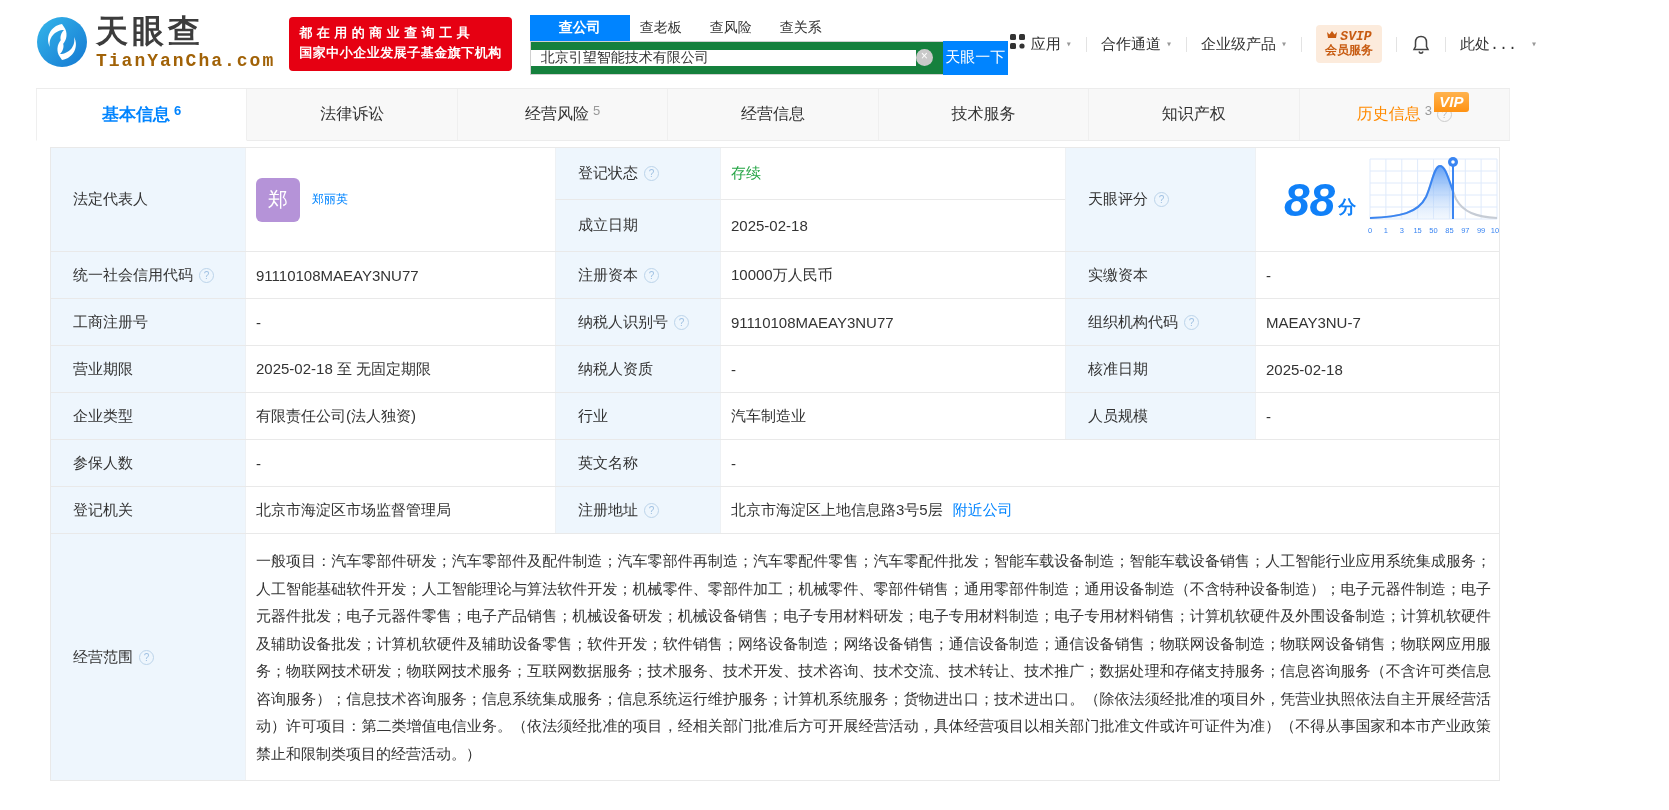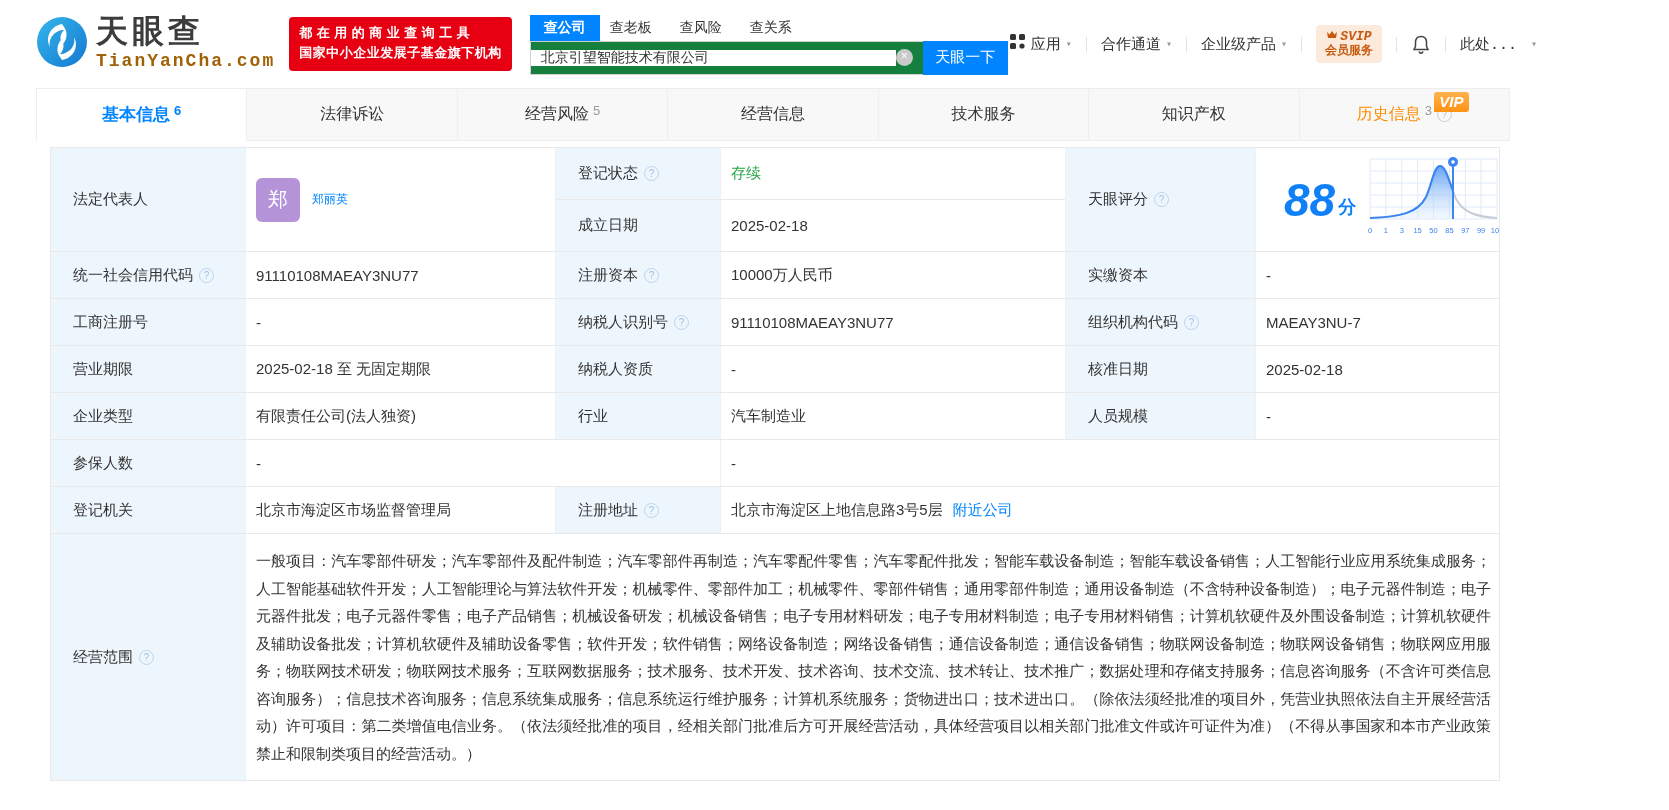--- a/index.html
+++ b/index.html
@@ -10,28 +10,28 @@
   .logo { display:flex; align-items:center; cursor:pointer; }
   .logo-text { margin-left:8px; }
   .logo-cn { font-size:32px; font-weight:bold; color:#3c3c3c; letter-spacing:4px; line-height:34px; }
   .logo-en { font-size:18px; font-weight:bold; color:#a16207; letter-spacing:2px; }
   .red-badge { margin-left:14px; background:#e60012; color:#fff; border-radius:4px; padding:7px 10px; font-weight:bold; font-size:13px; line-height:20px; }
   .red-badge .l1 { letter-spacing:4.5px; }
   .red-badge .l2 { letter-spacing:0.5px; }
 
   .search-block { margin-left:18px; width:478px; }
   .search-tabs { display:flex; align-items:flex-end; height:27px; font-size:14px; }
-  .search-tab { padding:4px 14px; color:#333; cursor:pointer; }
+  .search-tab { padding:4px 29px; color:#333; cursor:pointer; }
   .search-tab.active { background:#0084ff; color:#fff; font-weight:bold; }
   .search-tab:not(.active){ padding:4px 10px; margin-right:8px; }
   .search-row { display:flex; height:34px; }
   .search-input-wrap { flex:1; border:1px solid #d0d0d0; border-right:none; display:flex; align-items:center; background:#15803d; }
   .search-input { flex:1; border:none; outline:none; padding:0 10px; font-size:14px; color:#333; font-family:inherit; }
   .clear-icon { width:17px; height:17px; border-radius:50%; background:#c9c9c9; color:#fff; font-size:12px; line-height:17px; text-align:center; margin-right:10px; cursor:pointer; }
-  .search-btn { width:85px; background:#0084ff; color:#fff; border:none; font-size:15px; cursor:pointer; font-family:inherit; }
+  .search-btn { width:65px; background:#0084ff; color:#fff; border:none; font-size:15px; cursor:pointer; font-family:inherit; }
 
   .right-nav { margin-left:auto; margin-right:132px; display:flex; align-items:center; font-size:15px; color:#333; }
   .nav-item { display:flex; align-items:center; cursor:pointer; white-space:nowrap; }
   .caret { font-size:10px; color:#999; margin-left:5px; }
   .nav-sep { width:1px; height:15px; background:#e3e3e3; margin:0 14px; }
   .grid-icon { margin-right:6px; display:inline-block; }
   .svip-badge { background:#fcebdc; border-radius:4px; padding:4px 9px; text-align:center; line-height:15px; cursor:pointer; }
   .svip-l1 { color:#c75a10; font-weight:bold; font-style:italic; font-size:13px; display:flex; align-items:center; justify-content:center; gap:2px;}
   .svip-l2 { color:#c75a10; font-weight:bold; font-size:12px; }
   .bell-wrap { cursor:pointer; display:flex; align-items:center; }
@@ -370,20 +370,23 @@
       </div>
   </div>
 
   <div class="trow">
     <div class="cell lbl">
         <span>参保人数</span>
       </div>
     <div class="cell">
         <span>-</span>
       </div>
+    <div class="cell lbl">
+        <span>英文名称</span>
+      </div>
     <div class="cell" style="grid-column:4 / 7;">
         <span>-</span>
       </div>
   </div>
 
   <div class="trow">
     <div class="cell lbl">
         <span>登记机关</span>
       </div>
     <div class="cell">

